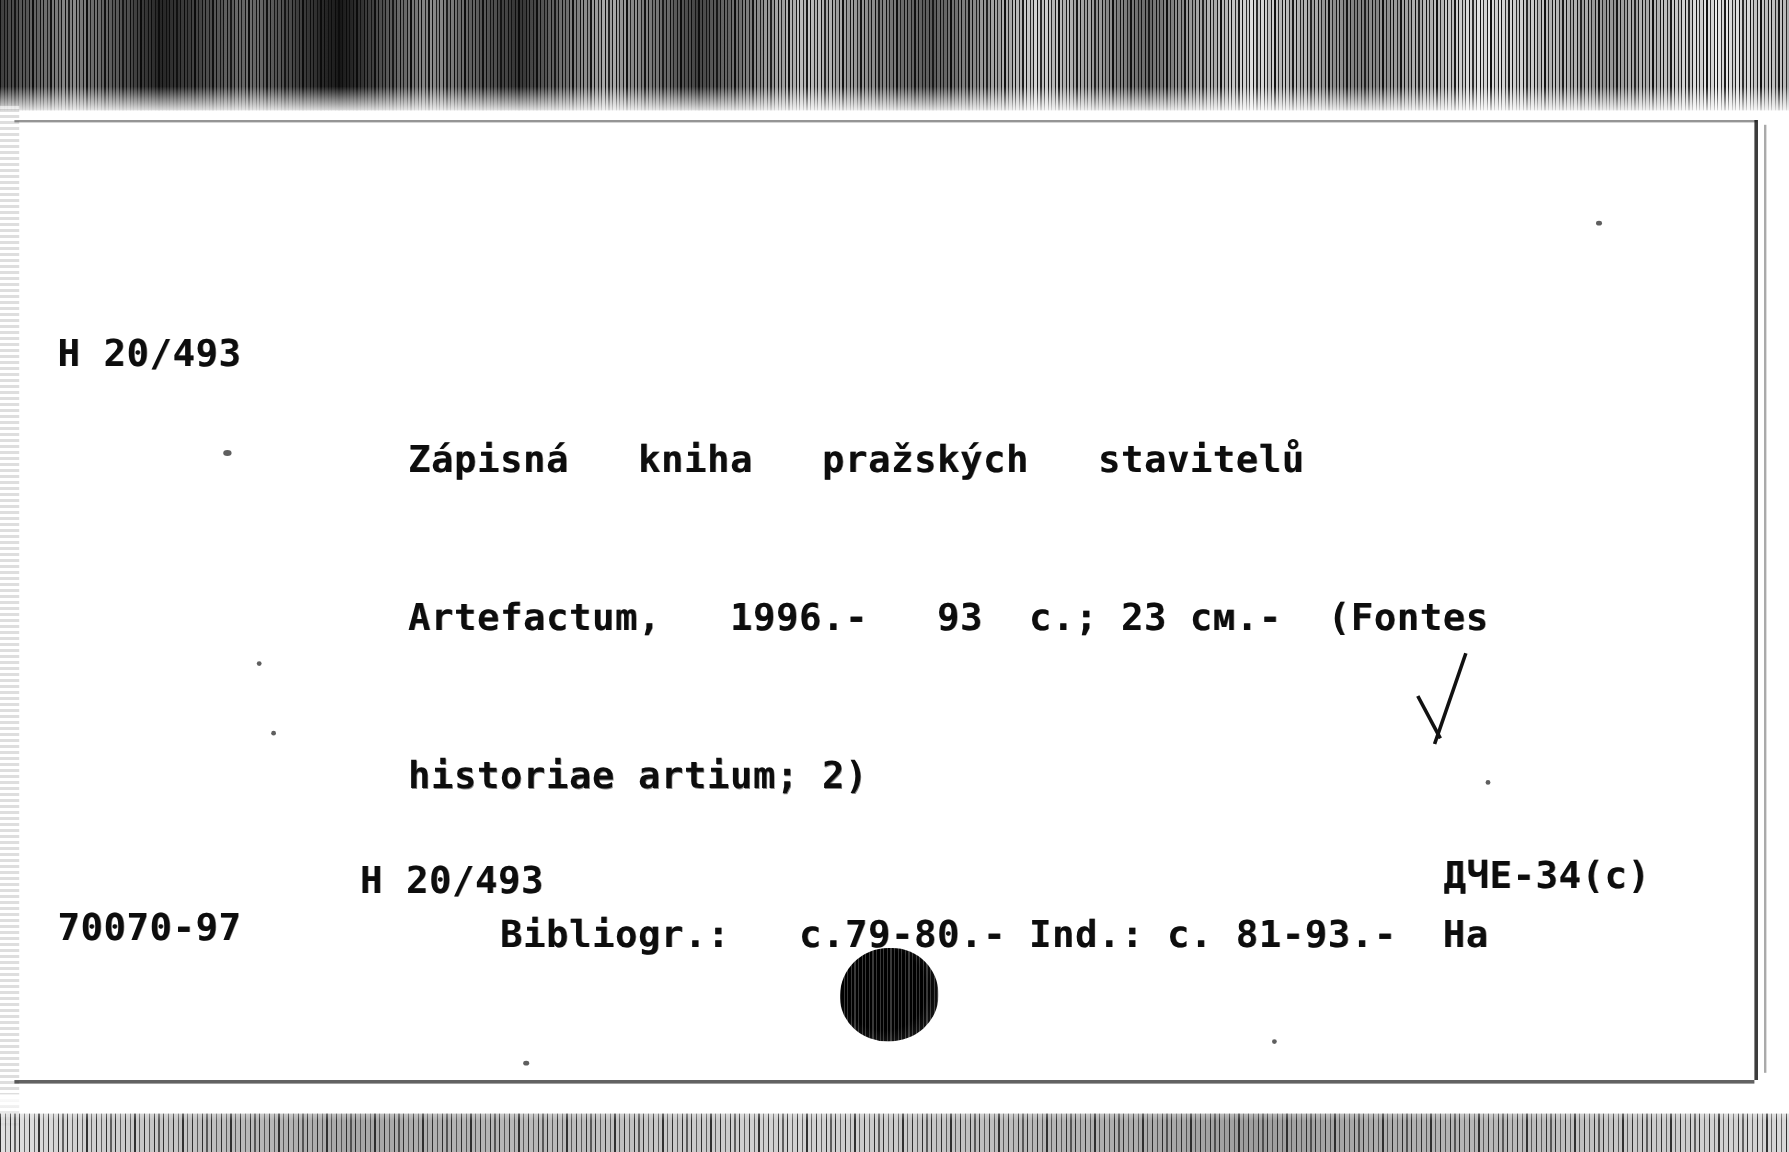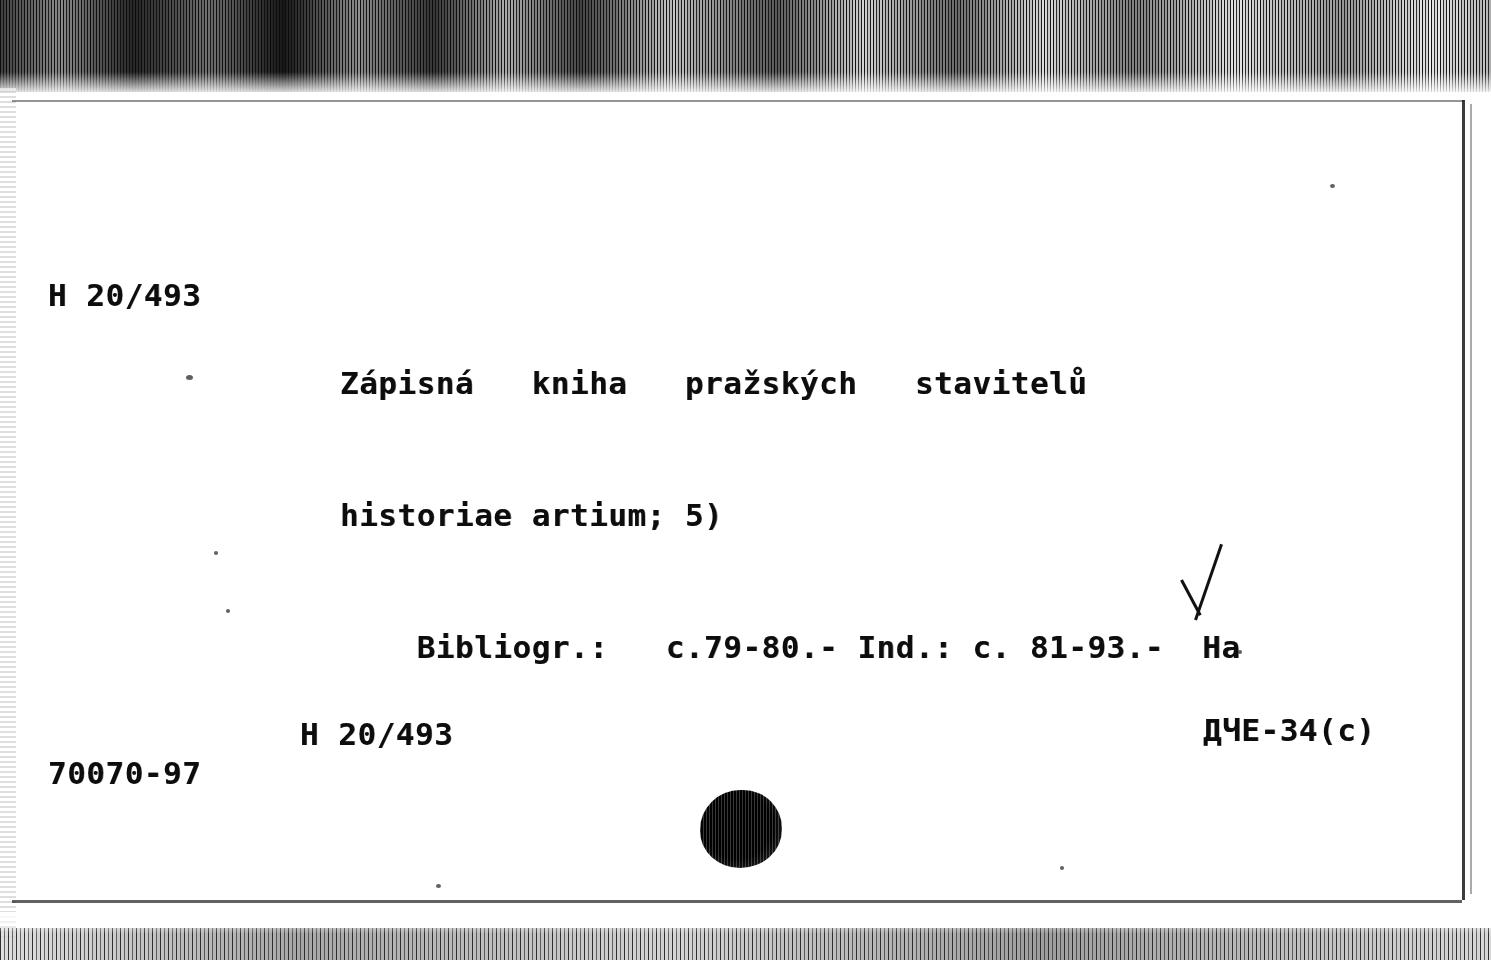--- a/index.html
+++ b/index.html
@@ -206,21 +206,22 @@
 
   <div class="card-edge-top"></div>
   <div class="card-edge-right"></div>
   <div class="card-edge-right2"></div>
   <div class="card-edge-bottom"></div>
 
   <div class="typed" id="shelfmark">H 20/493</div>
 
   <div class="typed" id="body-block">
     <span class="body-line">Zápisná   kniha   pražských   stavitelů</span>
-    <span class="body-line">historiae artium; 5)</span>
+    <span class="body-line">Artefactum,   1996.-   93  c.; 23 см.-  (Fontes</span>
+    <span class="body-line">historiae artium; 2)</span>
     <span class="body-line">    Bibliogr.:   c.79-80.- Ind.: c. 81-93.-  На</span>
     
     
     
     
   </div>
 
   <div class="checkmark">
     <div class="s1"></div>
     <div class="s2"></div>

